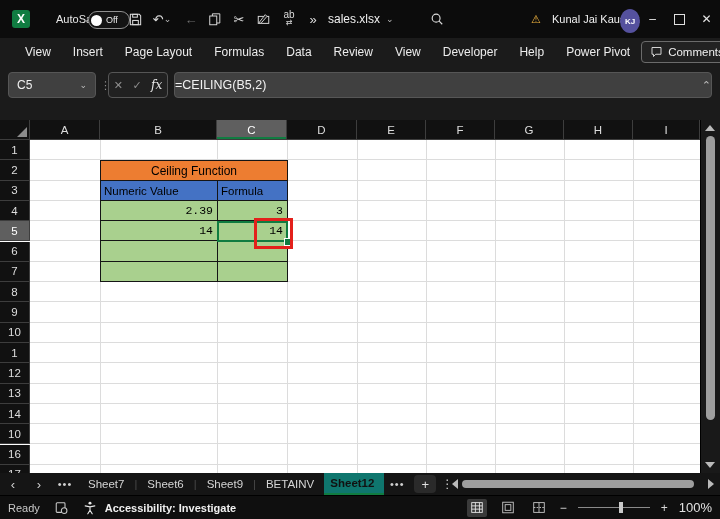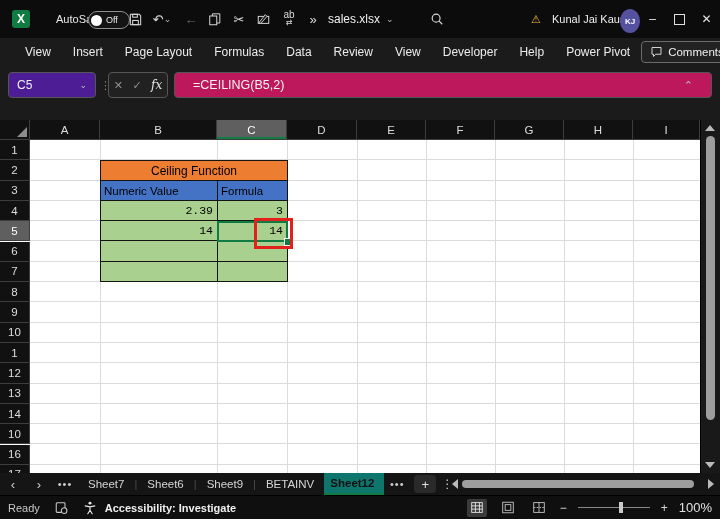--- a/index.html
+++ b/index.html
@@ -30,29 +30,29 @@
   .maxbox{width:9px;height:9px;border:1px solid #e0e0e0;}
   
   .tabsrow{position:absolute;top:38px;left:0;right:0;height:28px;background:#1b1b1b;display:flex;
     align-items:center;padding-left:14px;box-sizing:border-box;}
   .rtab{padding:0 11px;font-size:12px;color:#ececec;line-height:28px;white-space:nowrap;}
   .comments-btn{margin-left:auto;display:flex;align-items:center;gap:5px;border:1px solid #6b6b6b;border-radius:4px;
     height:20px;padding:0 8px;color:#f0f0f0;font-size:11.5px;background:#222;}
   
   .formularow{position:absolute;top:66px;left:0;right:0;height:54px;background:#1b1b1b;}
   .namebox{position:absolute;left:8px;top:6px;width:88px;height:26px;border:1px solid #565656;border-radius:4px;
-    background:#4c1d95;color:#f0f0f0;font-size:12px;display:flex;align-items:center;padding:0 8px;box-sizing:border-box;}
+    background:#404040;color:#f0f0f0;font-size:12px;display:flex;align-items:center;padding:0 8px;box-sizing:border-box;}
   .namebox .chev{margin-left:auto;}
   .dots{position:absolute;left:100px;top:6px;height:26px;display:flex;align-items:center;color:#8f8f8f;font-size:11px;}
   .fxgroup{position:absolute;left:108px;top:6px;width:60px;height:26px;border:1px solid #565656;border-radius:4px;
     background:#212121;display:flex;align-items:center;justify-content:space-around;box-sizing:border-box;}
   .fxbtn{font-size:11px;color:#8f8f8f;}
   .fxit{font-family:"DejaVu Serif",serif;font-style:italic;color:#e8e8e8;font-size:12px;}
   .fbar{position:absolute;left:174px;top:6px;right:8px;height:26px;border:1px solid #565656;border-radius:4px;
-    background:#be185d;color:#f2f2f2;font-size:12.5px;display:flex;align-items:center;padding:0 18px;box-sizing:border-box;}
+    background:#404040;color:#f2f2f2;font-size:12.5px;display:flex;align-items:center;padding:0 0;box-sizing:border-box;}
   .fbar .collapse{margin-left:auto;color:#bdbdbd;font-size:11px;}
   
   .gridarea{position:absolute;top:120px;left:0;width:720px;height:353px;background:#fff;overflow:hidden;}
   .corner{position:absolute;left:0;top:0;width:30px;height:20px;background:#111;border-right:1px solid #3d3d3d;
     border-bottom:1px solid #3d3d3d;box-sizing:border-box;}
   .corner .tri{position:absolute;right:2px;bottom:2px;width:10px;height:10px;background:#8c8c8c;
     clip-path:polygon(100% 0,100% 100%,0 100%);}
   .colh{position:absolute;top:0;height:20px;background:#111;color:#dedede;font-size:11.5px;text-align:center;
     line-height:20px;border-right:1px solid #3d3d3d;border-bottom:1px solid #3d3d3d;box-sizing:border-box;}
   .colh.hl{background:#5f5f5f;color:#fff;}

